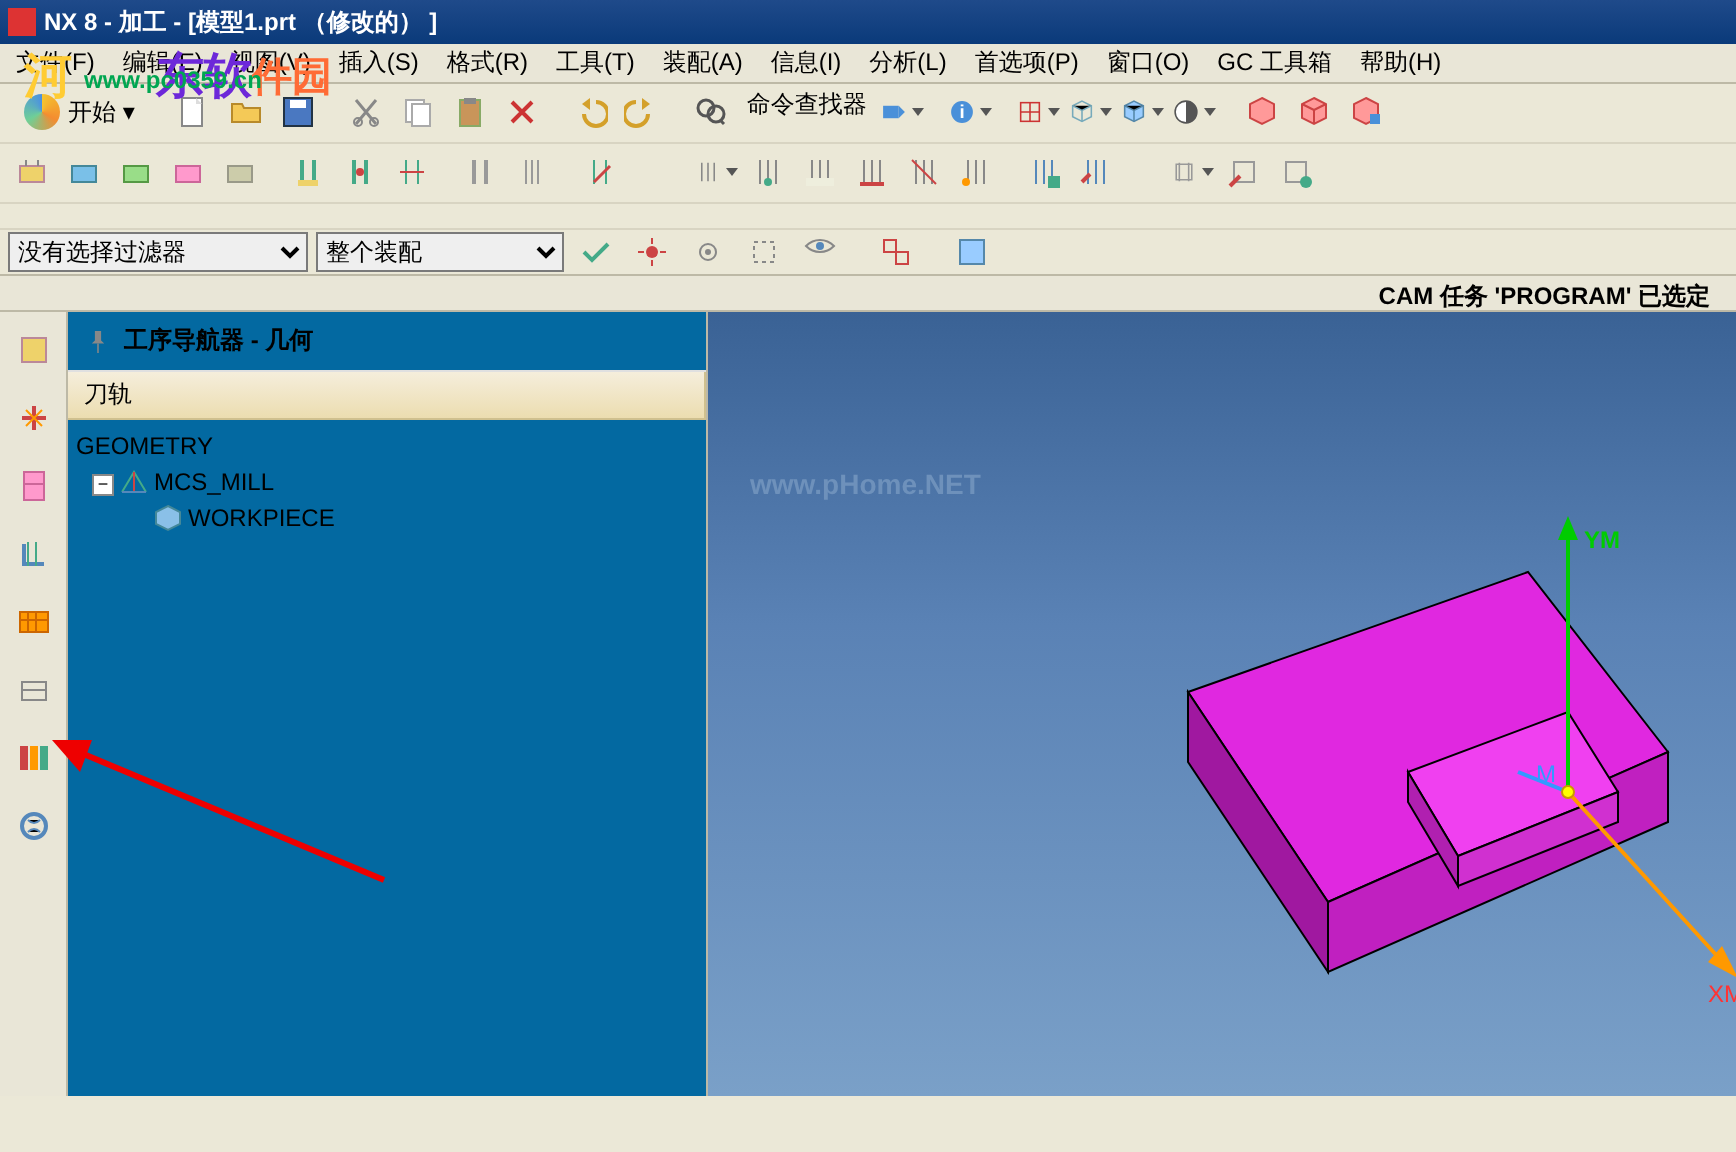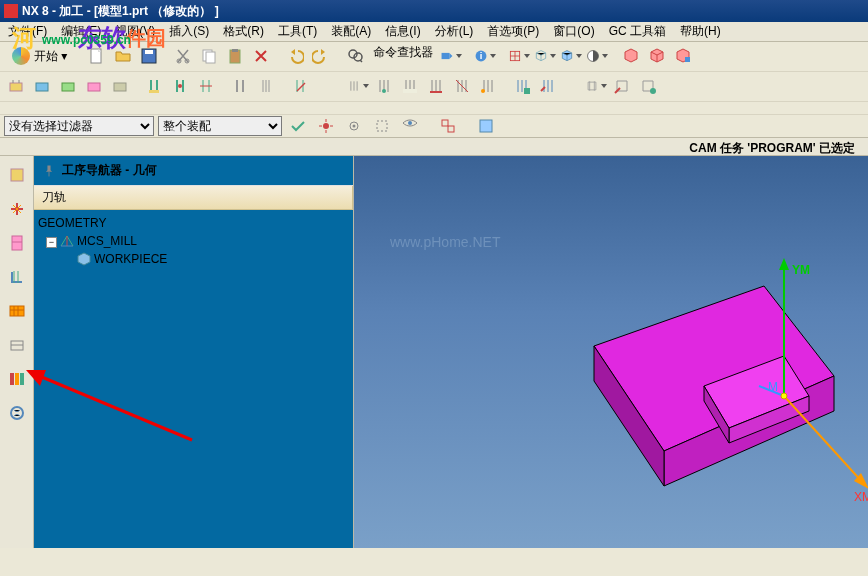--- a/index.html
+++ b/index.html
@@ -27,21 +27,21 @@
 .nav-title{padding:6px 8px;display:flex;align-items:center;gap:6px;font-weight:bold;border-bottom:1px solid #e0e0e0;}
 .nav-header{display:flex;background:linear-gradient(#f5eedc,#ecddb0);border-bottom:1px solid #cfc08f;}
 .nav-header>div{padding:3px 8px;border-right:1px solid #cfc08f;}
 .nh-name{width:196px;} .nh-tool{flex:1;}
 .tree{flex:1;overflow:auto;padding:2px 0;position:relative;}
 .tree-row{display:flex;align-items:flex-end;height:18px;padding-left:4px;gap:2px;}
 .indent{display:inline-block;}
 .exp{width:11px;height:11px;border:1px solid #888;display:flex;align-items:center;justify-content:center;font-size:9px;line-height:9px;background:#fff;}
 .ticonbox{width:16px;height:14px;display:flex;align-items:center;justify-content:center;}
 .viewport{flex:1;background:linear-gradient(#3a6295,#5a82b5 40%,#7aa0c8);position:relative;overflow:hidden;}
-.watermark{position:absolute;left:36px;top:78px;color:#6e91bb;font-weight:normal;font-size:14px;}
+.watermark{position:absolute;left:21px;top:78px;color:#6e91bb;font-weight:bold;font-size:14px;}
 .part3d{position:absolute;left:220px;top:100px;width:280px;height:260px;}
 .arrow{position:absolute;pointer-events:none;}
 .watermark-top{position:absolute;left:20px;top:4px;width:180px;height:36px;display:flex;align-items:center;}
 .wm-txt{font-family:Arial;font-weight:bold;}
 .wm1{color:#ffcc33;font-size:24px;margin-right:2px;}
 .wm2{color:#6d28d9;font-size:24px;margin-left:40px;}
 .wm3{color:#ff6b35;font-size:20px;}
 .wm-url{position:absolute;left:42px;top:33px;color:#00a651;font-size:12px;font-weight:bold;}
 .big-arrow{position:absolute;left:30px;top:350px;}
 </style>

